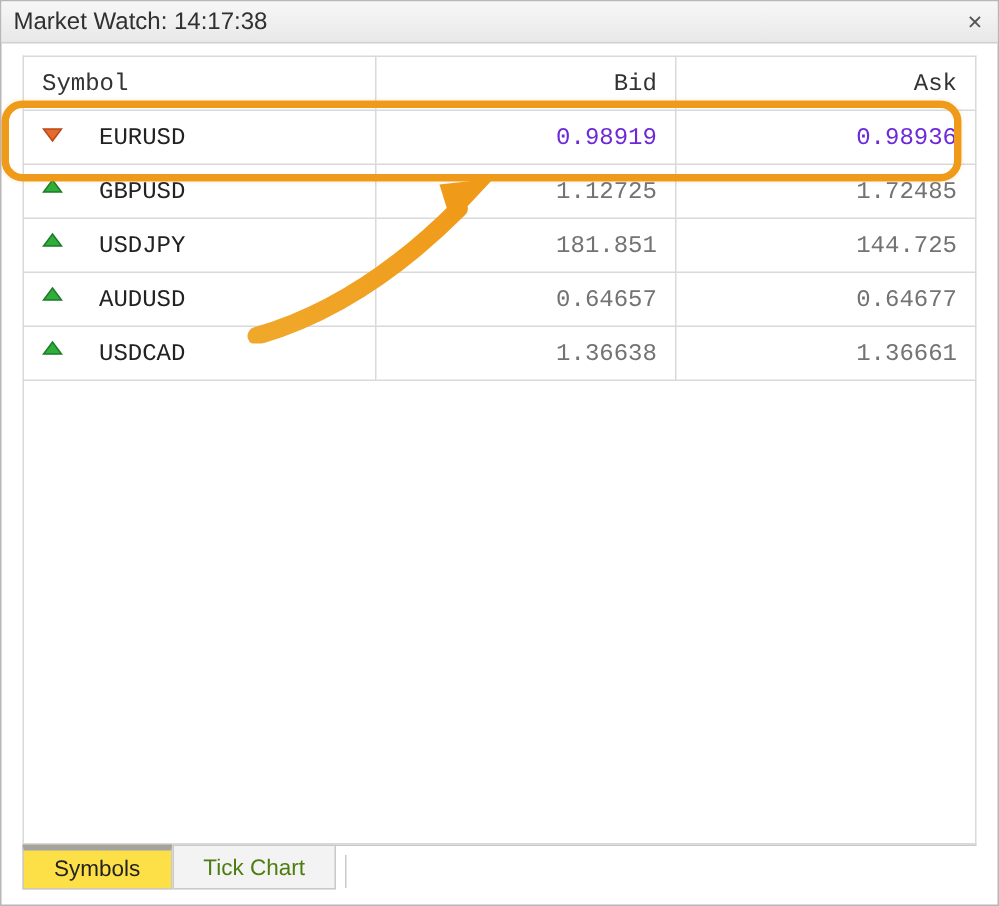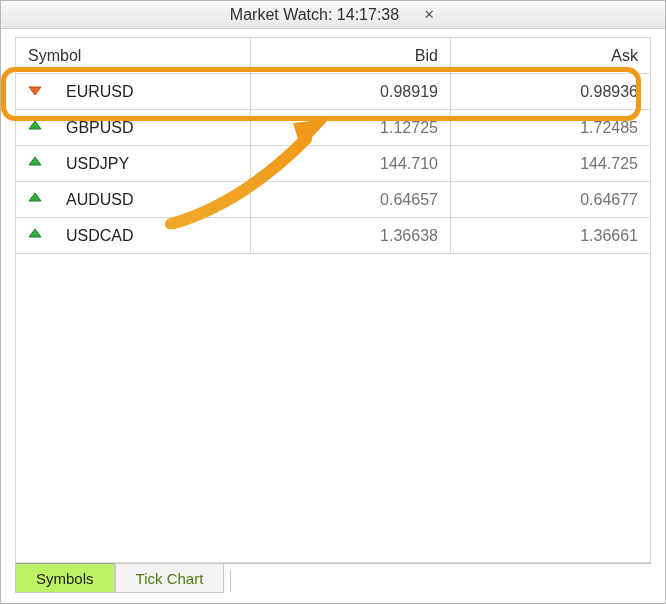--- a/index.html
+++ b/index.html
@@ -21,21 +21,21 @@
     background: #fff;
     display: flex;
     flex-direction: column;
   }
   .titlebar {
     height: 28px;
     background: linear-gradient(#f7f7f7, #e8e8e8);
     border-bottom: 1px solid #cfcfcf;
     display: flex;
     align-items: center;
-    justify-content: center;
+    justify-content: space-between;
     padding: 0 6px 0 8px;
     font-size: 16px;
     color: #303030;
     gap: 21px;
   }
   .titlebar .close {
     width: 18px; height: 18px;
     display: flex;
     align-items: center;
     justify-content: center;
@@ -47,20 +47,21 @@
     flex: 1;
     padding: 8px 14px 0 14px;
     display: flex;
     flex-direction: column;
     position: relative;
   }
   table.mw {
     border-collapse: collapse;
     width: 100%;
     table-layout: fixed;
+    font-family: Liberation Mono, monospace;
   }
   table.mw th, table.mw td {
     border: 1px solid #d9d9d9;
     height: 36px;
     padding: 0 12px;
     vertical-align: middle;
     background: #fff;
   }
   table.mw th {
     font-weight: normal;
@@ -79,21 +80,21 @@
   .sym-inner {
     display: flex;
     align-items: center;
     gap: 24px;
   }
   td.num {
     text-align: right;
     font-size: 16px;
   }
   .up { color: #737373; }
-  .down { color: #404040; }
+  .down { color: #6d28d9; }
   .arrow-icon {
     width: 14px; height: 14px;
     display: inline-block;
   }
   .blank-area {
     flex: 1;
     border: 1px solid #d9d9d9;
     border-top: none;
     background: #fff;
   }
@@ -111,23 +112,23 @@
     display: flex;
     align-items: center;
     font-size: 15px;
     color: #4d7c0f;
     border: 1px solid #c9c9c9;
     border-top: 1px solid #c9c9c9;
     background: #f3f3f3;
     cursor: default;
   }
   .tab.active {
-    background: #bef264;
+    background: #fde047;
     color: #222;
-    border-top: 1px solid #a3a3a3;
+    border-top: 4px solid #a3a3a3;
   }
   .tab-sep {
     width: 1px;
     background: #c9c9c9;
     height: 22px;
     align-self: center;
     margin-left: 6px;
   }
   
   .highlight {
@@ -193,21 +194,21 @@
           </tr>
           <tr>
             <td class="sym-cell">
               <span class="sym-inner">
                 <span><svg class="arrow-icon" viewBox="0 0 14 14">
                     <polygon points="7,2 13,10 1,10" fill="#2fae3a" stroke="#1e7a27" stroke-width="1"></polygon>
                   </svg></span>
                 <span>USDJPY</span>
               </span>
             </td>
-            <td class="num up">144.710</td>
+            <td class="num up">181.851</td>
             <td class="num up">144.725</td>
           </tr>
           <tr>
             <td class="sym-cell">
               <span class="sym-inner">
                 <span><svg class="arrow-icon" viewBox="0 0 14 14">
                     <polygon points="7,2 13,10 1,10" fill="#2fae3a" stroke="#1e7a27" stroke-width="1"></polygon>
                   </svg></span>
                 <span>AUDUSD</span>
               </span>

